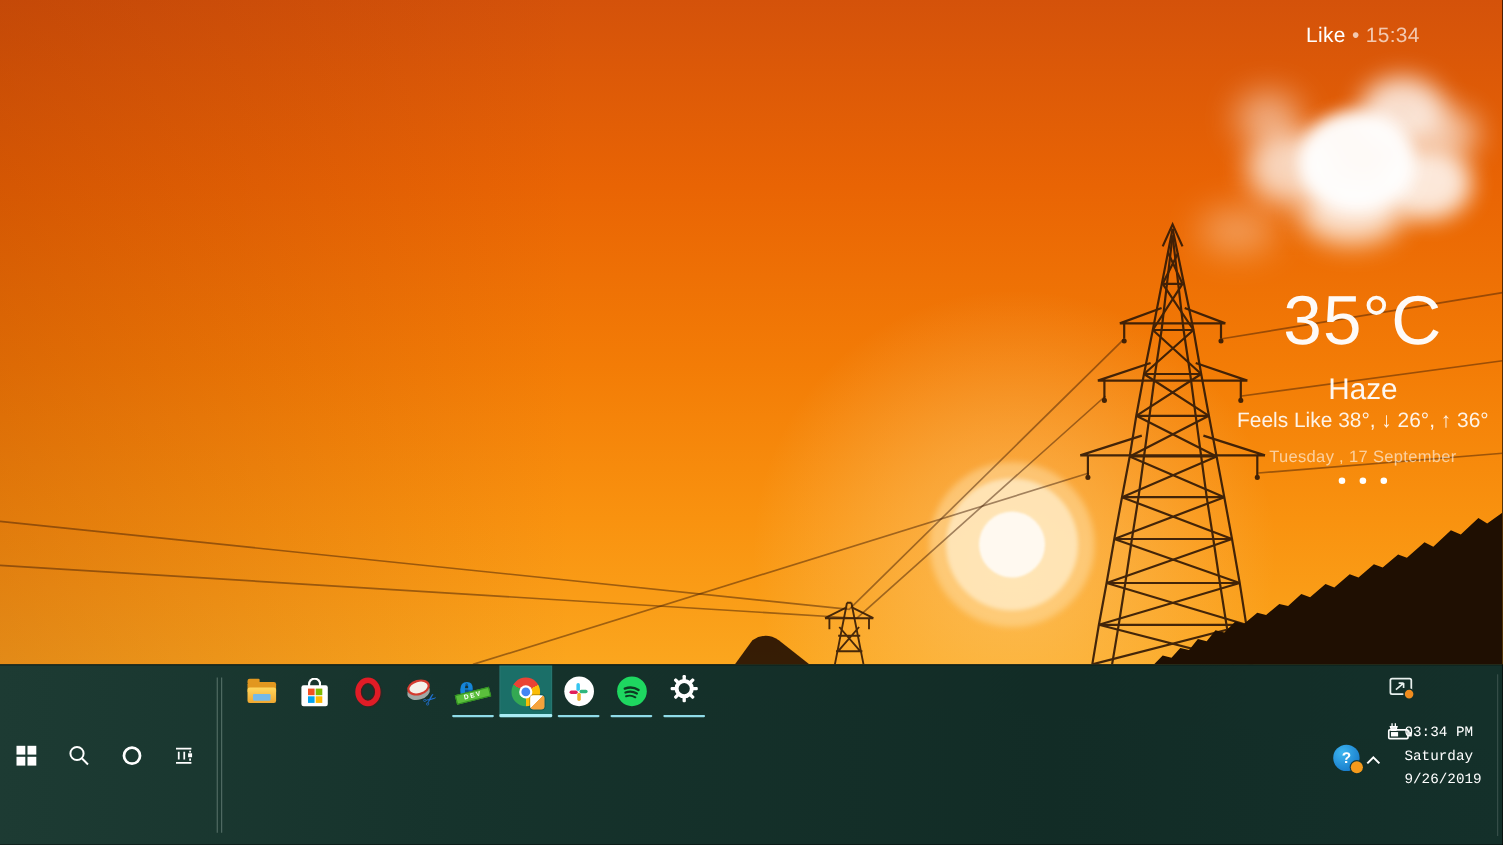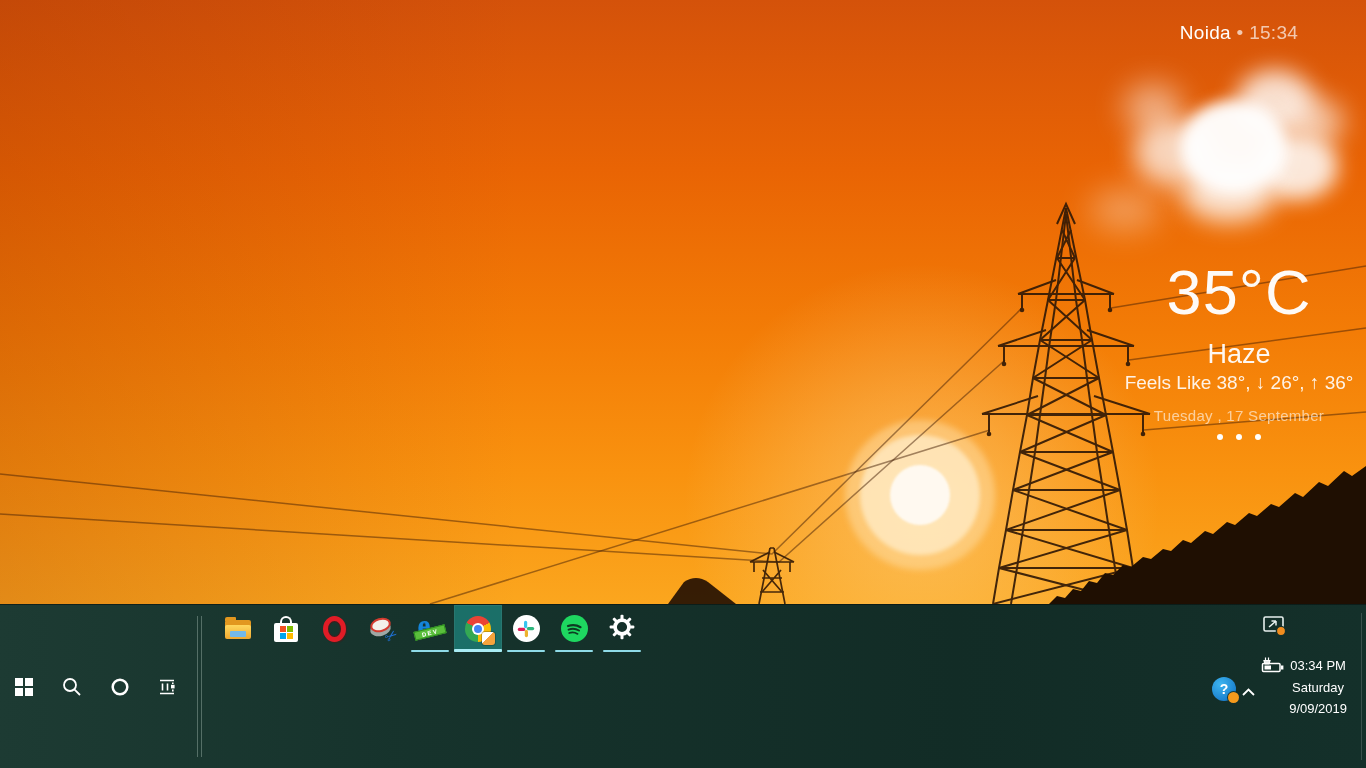--- a/index.html
+++ b/index.html
@@ -103,21 +103,21 @@
   .chrome-hub{ position:absolute; left:7px; top:7px; width:12px; height:12px; border-radius:50%; background:#fff; }
   .chrome-hub i{ position:absolute; left:2px; top:2px; width:8px; height:8px; border-radius:50%; background:#4285f4; display:block; }
   .chrome-badge{ position:absolute; right:-4px; bottom:-3px; width:13px; height:13px; border-radius:3px;
                  background:linear-gradient(135deg,#fff 0 45%, #f5a33c 45%); box-shadow:0 0 0 1px rgba(0,0,0,.2); }
   
   .slack{ width:27px; height:27px; border-radius:50%; background:#fff; display:flex; align-items:center; justify-content:center; }
   
   .spotify{ width:27px; height:27px; border-radius:50%; background:#1ed760; display:flex; align-items:center; justify-content:center; }
   
   .tray-icon{ position:absolute; cursor:pointer; }
-  .clock{ position:absolute; right:19px; top:50px; text-align:center; color:#fff; font-size:13px; line-height:21.5px; cursor:pointer; }
+  .clock{ position:absolute; right:19px; top:50px; text-align:left; color:#fff; font-size:13px; line-height:21.5px; cursor:pointer;font-family:Liberation Mono, monospace; }
   .help{ position:absolute; left:1212px; top:72px; width:24px; height:24px; border-radius:50%;
          background:radial-gradient(circle at 35% 30%, #3db5f0, #0e6cc0); color:#fff; font-weight:bold; font-size:14px;
          display:flex; align-items:center; justify-content:center; cursor:pointer; }
   .help-badge{ position:absolute; right:-3px; bottom:-2px; width:11px; height:11px; border-radius:50%;
                background:#f59a1c; box-shadow:0 0 0 1px rgba(20,48,42,.9); }
   .show-desktop{ position:absolute; right:4px; top:8px; bottom:8px; width:1px; background:rgba(255,255,255,.16); cursor:pointer; }
 </style>
 </head>
 <body>
 
@@ -187,21 +187,21 @@
       <path d="M754,562 V572 M790,562 V572"></path>
       <path d="M763,570 L782,592 M781,570 L762,592 M762,578 H782 M760,592 H784"></path>
     </g>
 
     <path d="M668,604 L684,582 Q696,574 708,582 L736,604 Z" fill="#2b1504" opacity=".95"></path>
 
     <path fill="#1f0f02" d="M1366,466 L1352,476 L1344,471 L1328,486 L1319,482 L1303,497 L1295,493 L1279,507 L1271,504 L1257,516 L1249,513 L1235,525 L1227,522 L1213,534 L1205,531 L1191,543 L1183,540 L1171,551 L1163,549 L1151,559 L1143,557 L1131,567 L1123,565 L1113,575 L1105,573 L1097,583 L1089,581 L1081,591 L1073,589 L1065,598 L1057,596 L1049,604 L1366,604 Z"></path>
   </svg>
 
   <div class="wp-clock">
-    <span>Noida</span>
+    <span>Like</span>
     <span class="dim"> <span>•</span>
     <span>15:34</span></span>
   </div>
 
   <div class="weather">
     <div class="w-temp">35°C</div>
     <div class="w-cond">Haze</div>
     <div class="w-feels">Feels Like 38°, ↓ 26°, ↑ 36°</div>
     <div class="w-date">Tuesday , 17 September</div>
     <div class="w-dots">
@@ -343,21 +343,21 @@
       <path d="M4.5,0.5 V3.5 M7.5,0.5 V3.5 M3,3.5 h6 l-1,3.4 h-4 z" stroke="#fff" stroke-width="1.2" fill="#fff" fill-opacity=".9"></path>
       <rect x="1.5" y="6.5" width="17.5" height="8" rx="1" fill="none" stroke="#fff" stroke-width="1.5"></rect>
       <rect x="20" y="8.5" width="2.4" height="4" fill="#fff"></rect>
       <rect x="3.5" y="8.5" width="6.5" height="4" fill="#fff"></rect>
     </svg>
   </div>
 
   <div class="clock">
     <div>03:34 PM</div>
     <div>Saturday</div>
-    <div>9/09/2019</div>
+    <div>9/26/2019</div>
   </div>
 
   <div class="help">?
     <span class="help-badge"></span>
   </div>
 
   <div class="tray-icon" style="left:1241px; top:78px;">
     <svg width="15" height="10" viewBox="0 0 15 10">
       <polyline points="2,8 7.5,2.5 13,8" stroke="#fff" stroke-width="1.8" fill="none"></polyline>
     </svg>

